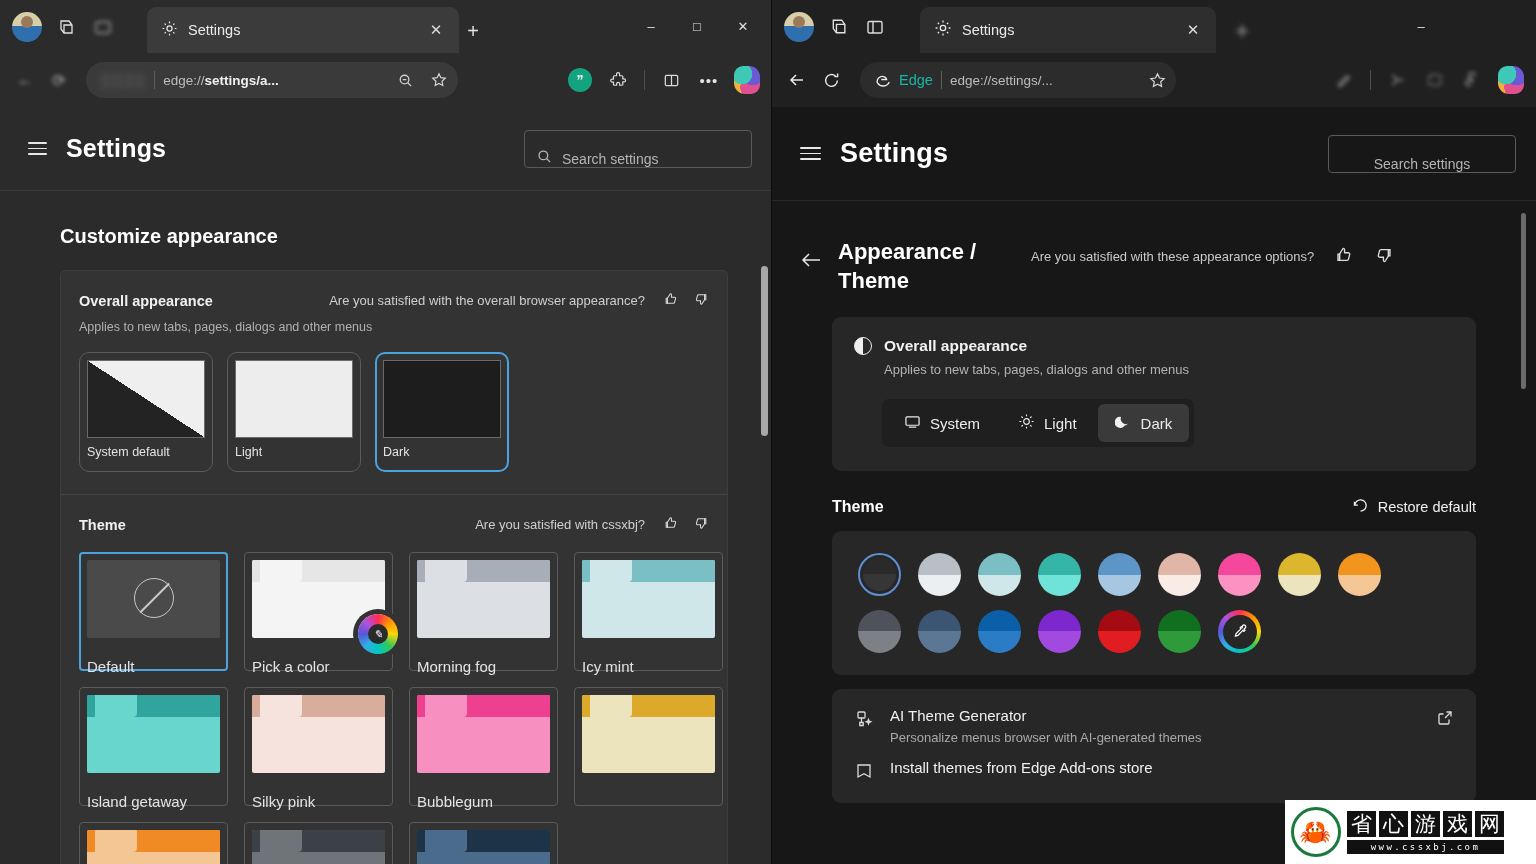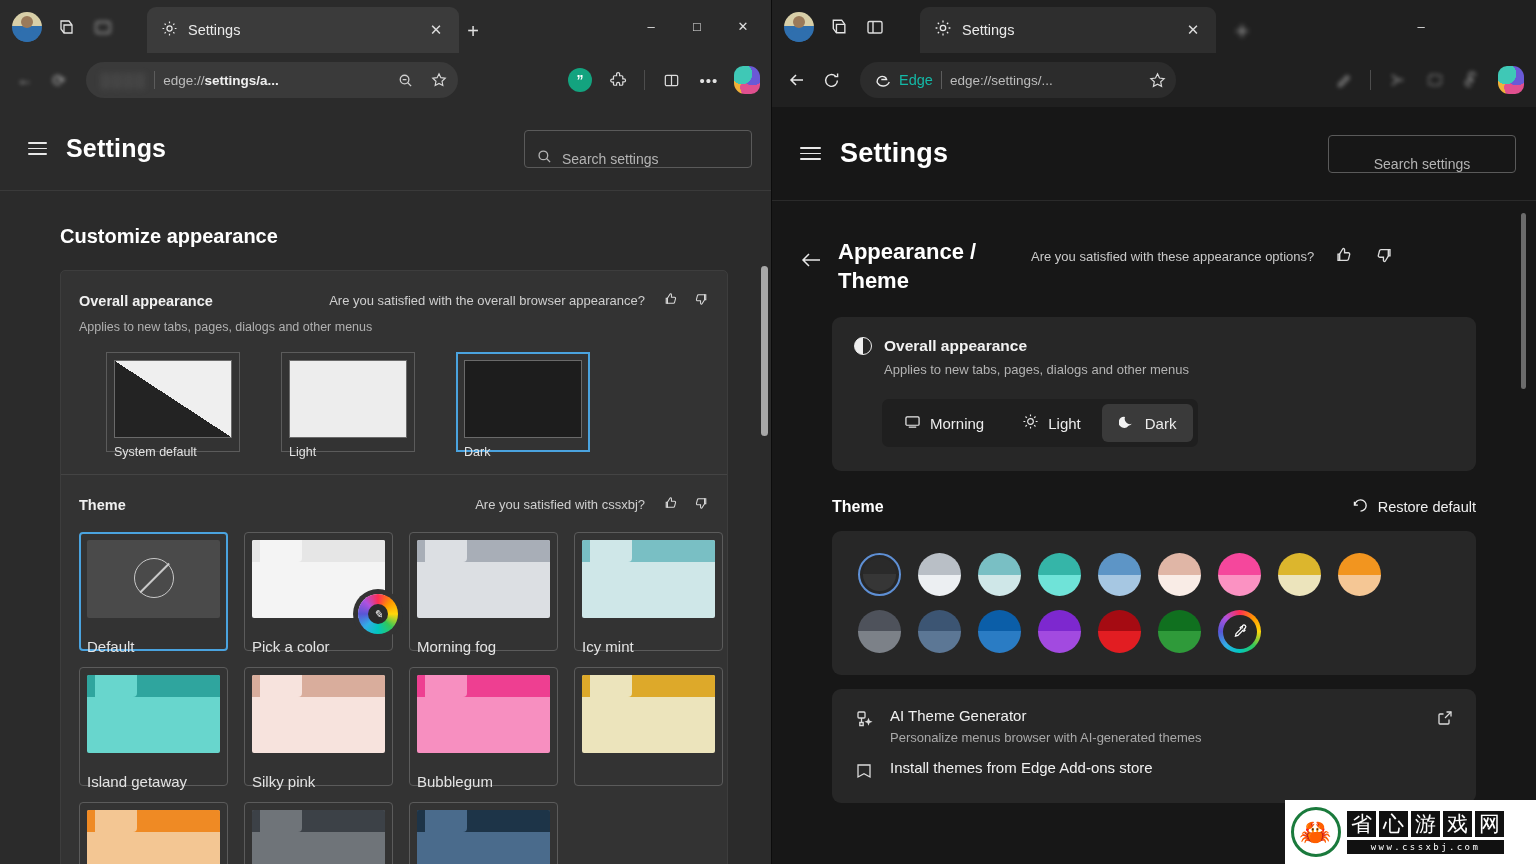--- a/index.html
+++ b/index.html
@@ -131,22 +131,22 @@
   .l-sec + .l-sec { border-top:1px solid #444; }
   .l-sec-row { display:flex; align-items:center; }
   .l-sec-title { font-size:14.5px; font-weight:700; color:#f0f0f0; }
   .l-sec-q { margin-left:auto; font-size:13px; color:#cfcfcf; }
   .thumbs { display:flex; align-items:center; gap:14px; margin-left:18px; color:#d8d8d8; }
   .thumb { font-size:16px; line-height:1; }
   .l-sub { font-size:12.5px; color:#b0b0b0; margin-top:10px; }
 
   .opt-row { display:flex; gap:14px; margin-top:18px; }
   .opt {
-    width:134px; height:100px; border:1px solid #5b5b5b; border-radius:0;
-    padding:7px 7px 0 7px; background:transparent;margin-left:27px;
+    width:134px; height:120px; border:1px solid #5b5b5b; border-radius:10px;
+    padding:7px 7px 0 7px; background:transparent;
   }
   .opt.sel { border:2px solid #4aa3df; padding:6px 6px 0 6px; }
   .opt-pv { height:78px; border:1px solid #6a6a6a; }
   .opt-lb { font-size:12.5px; color:#e3e3e3; margin-top:7px; }
 
   .theme-grid { display:grid; grid-template-columns:repeat(4,149px); gap:16px 16px; margin-top:18px; }
   .tcard { height:119px; border:1px solid #5b5b5b; border-radius:4px; padding:7px; position:relative; }
   .tcard.sel { border:2px solid #4aa3df; padding:6px; }
   .tpv { height:78px; border-radius:2px; position:relative; overflow:hidden; }
   .tpv .fold { position:absolute; left:0; top:0; width:100%; height:22px; }
@@ -634,21 +634,21 @@
             <div class="r-card-sub">Applies to new tabs, pages, dialogs and other menus</div>
 
             <div class="segment">
               <div class="seg">
                 <span>
                   <svg width="17" height="15" viewBox="0 0 18 16" fill="none" stroke="#ececec" stroke-width="1.3">
                       <rect x="2" y="3" width="14" height="9" rx="1.2"></rect>
                       <path d="M5 14h8"></path>
                     </svg>
                 </span>
-                <span>Morning</span>
+                <span>System</span>
               </div>
               <div class="seg">
                 <span>
                   <svg width="17" height="17" viewBox="0 0 18 18" fill="none" stroke="#ececec" stroke-width="1.2">
                       <circle cx="9" cy="9" r="3"></circle>
                       <path d="M9 1.5v2M9 14.5v2M1.5 9h2M14.5 9h2M3.7 3.7l1.4 1.4M12.9 12.9l1.4 1.4M14.3 3.7l-1.4 1.4M5.1 12.9l-1.4 1.4"></path>
                     </svg>
                 </span>
                 <span>Light</span>
               </div>

